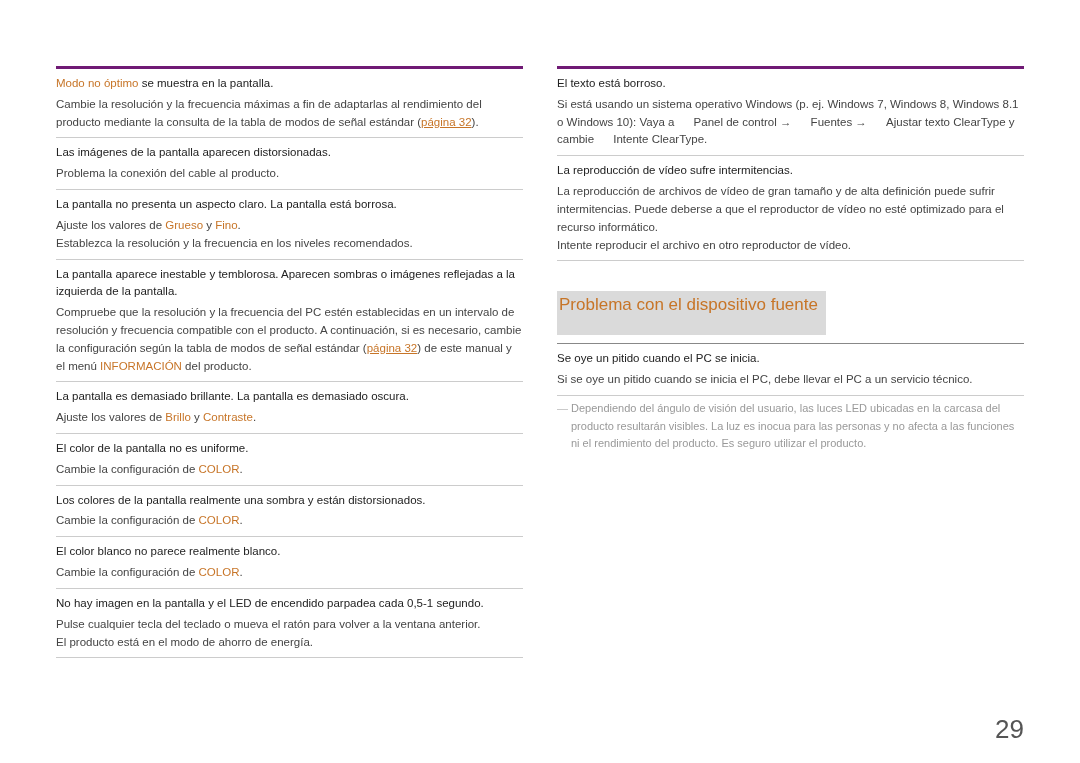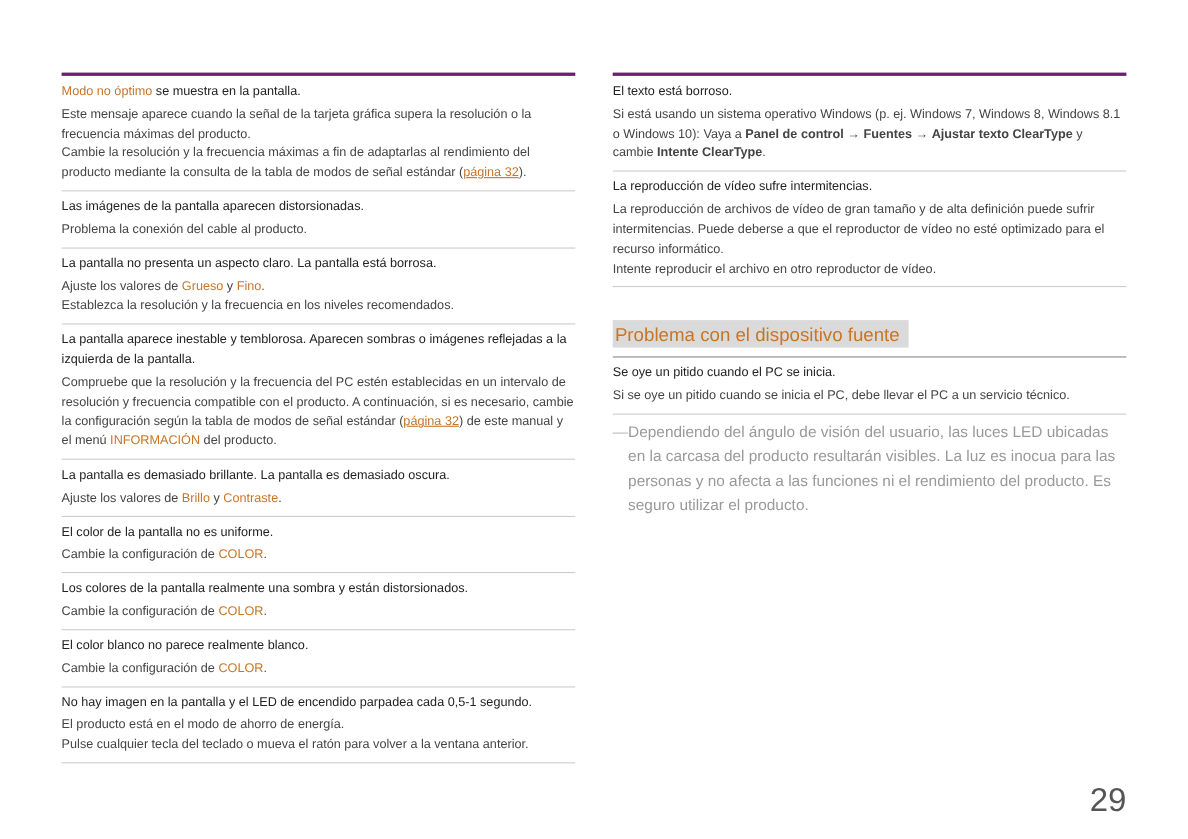--- a/index.html
+++ b/index.html
@@ -4,37 +4,36 @@
   <style>
     * { margin:0; padding:0; box-sizing:border-box; }
     body { width:1080px; height:763px; background:#fff; font-family:Arial,Helvetica,sans-serif; color:#333; }
     .page { padding:66px 56px 0; }
     .cols { display:flex; gap:34px; }
     .col { flex:1; border-top:3px solid #701a75; }
     .item { border-bottom:1px solid #ccc; padding:6px 0 6px; font-size:11.5px; line-height:1.55; }
     .q { font-weight:400; color:#222; margin-bottom:3px; }
     .a { color:#444; }
     .orange { color:#c77528; }
-    .bold { font-weight:700; }
+    .bold { font-weight:400;margin-left:16px; }
     a.link { color:#c77528; text-decoration:underline; }
     .arrow { font-family:Arial; }
-    .section-h { display:inline-block; background:#dadada; color:#c77528; font-size:17px; padding:4px 8px 1px 2px; font-weight:400; margin:30px 0 8px; }
-    .note { font-size:14px; color:#999; line-height:1.6; padding:4px 0 0 14px; position:relative; }
+    .section-h { display:inline-block; background:#dadada; color:#c77528; font-size:17px; padding:4px 8px 20px 2px; font-weight:400; margin:30px 0 8px; }
+    .note { font-size:11px; color:#999; line-height:1.6; padding:4px 0 0 14px; position:relative; }
     .note::before { content:"―"; position:absolute; left:0; top:4px; color:#bbb; }
-    .pagenum { position:absolute; right:56px; bottom:18px; font-size:30px; color:#555; font-weight:300; }
+    .pagenum { position:absolute; right:56px; bottom:18px; font-size:26px; color:#555; font-weight:300; }
   </style>
 </head>
 <body>
 
 <div class="page">
   <div class="cols">
     <div class="col" id="colL">
         <div class="item">
     <div class="q"><span class="orange">Modo no óptimo</span> se muestra en la pantalla.</div>
-    <div class="a">Este mensaje aparece cuando la señal de la tarjeta gráfica supera la resolución o la frecuencia máximas del producto.</div>
     <div class="a">Cambie la resolución y la frecuencia máximas a fin de adaptarlas al rendimiento del producto mediante la consulta de la tabla de modos de señal estándar (<a class="link">página 32</a>).</div>
         </div>
         <div class="item">
           <div class="q">Las imágenes de la pantalla aparecen distorsionadas.</div>
           <div class="a">Problema la conexión del cable al producto.</div>
         </div>
         <div class="item">
           <div class="q">La pantalla no presenta un aspecto claro. La pantalla está borrosa.</div>
     <div class="a">Ajuste los valores de <span class="orange">Grueso</span> y <span class="orange">Fino</span>.</div>
           <div class="a">Establezca la resolución y la frecuencia en los niveles recomendados.</div>
@@ -54,22 +53,22 @@
         <div class="item">
           <div class="q">Los colores de la pantalla realmente una sombra y están distorsionados.</div>
           <div class="a">Cambie la configuración de <span class="orange">COLOR</span>.</div>
         </div>
         <div class="item">
           <div class="q">El color blanco no parece realmente blanco.</div>
           <div class="a">Cambie la configuración de <span class="orange">COLOR</span>.</div>
         </div>
         <div class="item">
           <div class="q">No hay imagen en la pantalla y el LED de encendido parpadea cada 0,5-1 segundo.</div>
+          <div class="a">Pulse cualquier tecla del teclado o mueva el ratón para volver a la ventana anterior.</div>
           <div class="a">El producto está en el modo de ahorro de energía.</div>
-          <div class="a">Pulse cualquier tecla del teclado o mueva el ratón para volver a la ventana anterior.</div>
         </div>
       </div>
     <div class="col" id="colR"><div class="item">
           <div class="q">El texto está borroso.</div>
     <div class="a">Si está usando un sistema operativo Windows (p. ej. Windows 7, Windows 8, Windows 8.1 o Windows 10): Vaya a <span class="bold">Panel de control</span><span class="arrow"> → </span><span class="bold">Fuentes</span><span class="arrow"> → </span><span class="bold">Ajustar texto ClearType</span> y cambie <span class="bold">Intente ClearType</span>.</div>
         </div><div class="item">
           <div class="q">La reproducción de vídeo sufre intermitencias.</div>
           <div class="a">La reproducción de archivos de vídeo de gran tamaño y de alta definición puede sufrir intermitencias. Puede deberse a que el reproductor de vídeo no esté optimizado para el recurso informático.</div>
           <div class="a">Intente reproducir el archivo en otro reproductor de vídeo.</div>
         </div><div class="section-h">Problema con el dispositivo fuente</div><div style="border-top:1px solid #888">

